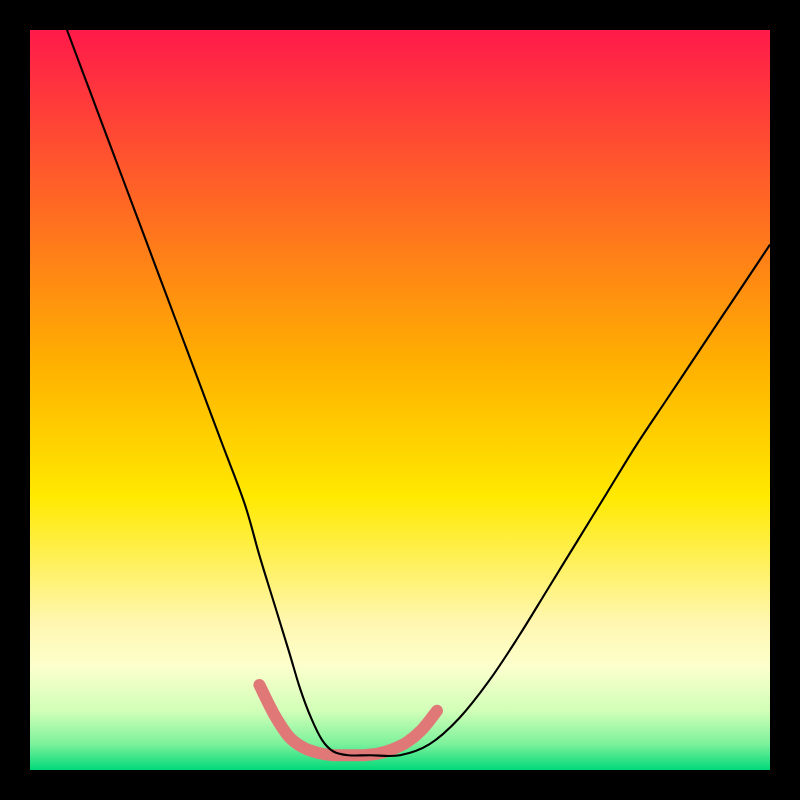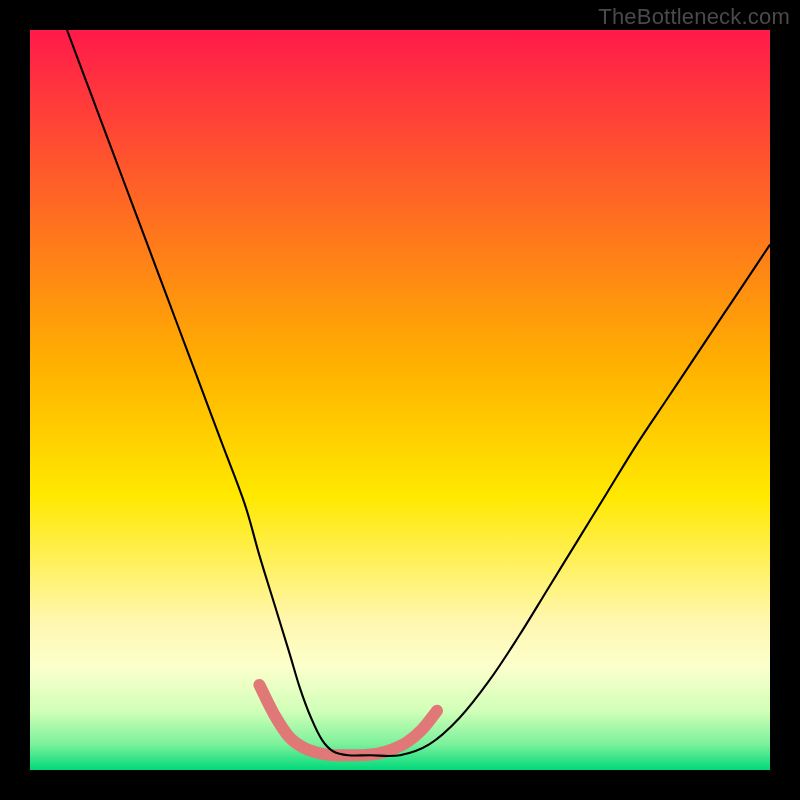--- a/index.html
+++ b/index.html
@@ -36,21 +36,20 @@
   }
   svg {
     display: block;
   }
 </style>
 </head>
 <body>
 
 <div class="wrap">
 
-  <div class="watermark">TheBottleneck.com</div>
 
   <div class="plot-area">
     <svg id="chart-svg" width="740" height="740" viewBox="0 0 740 740">
       <defs>
         <linearGradient id="bg-grad" x1="0" y1="0" x2="0" y2="1">
         <stop offset="0.00%" stop-color="#ff1a4a"></stop>
             <stop offset="45.00%" stop-color="#ffb000"></stop>
             <stop offset="63.00%" stop-color="#ffe900"></stop>
             <stop offset="80.00%" stop-color="#fff7b0"></stop>
             <stop offset="86.00%" stop-color="#fcffcc"></stop>

